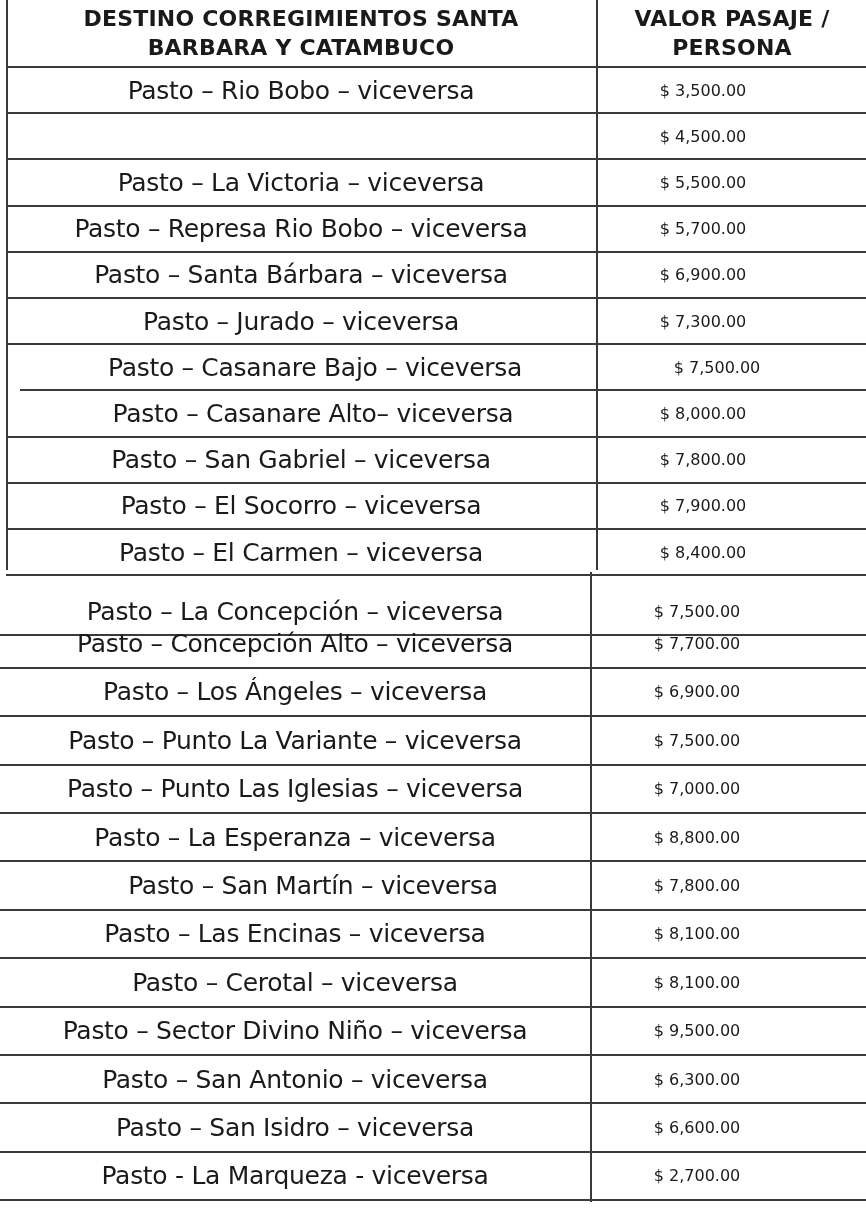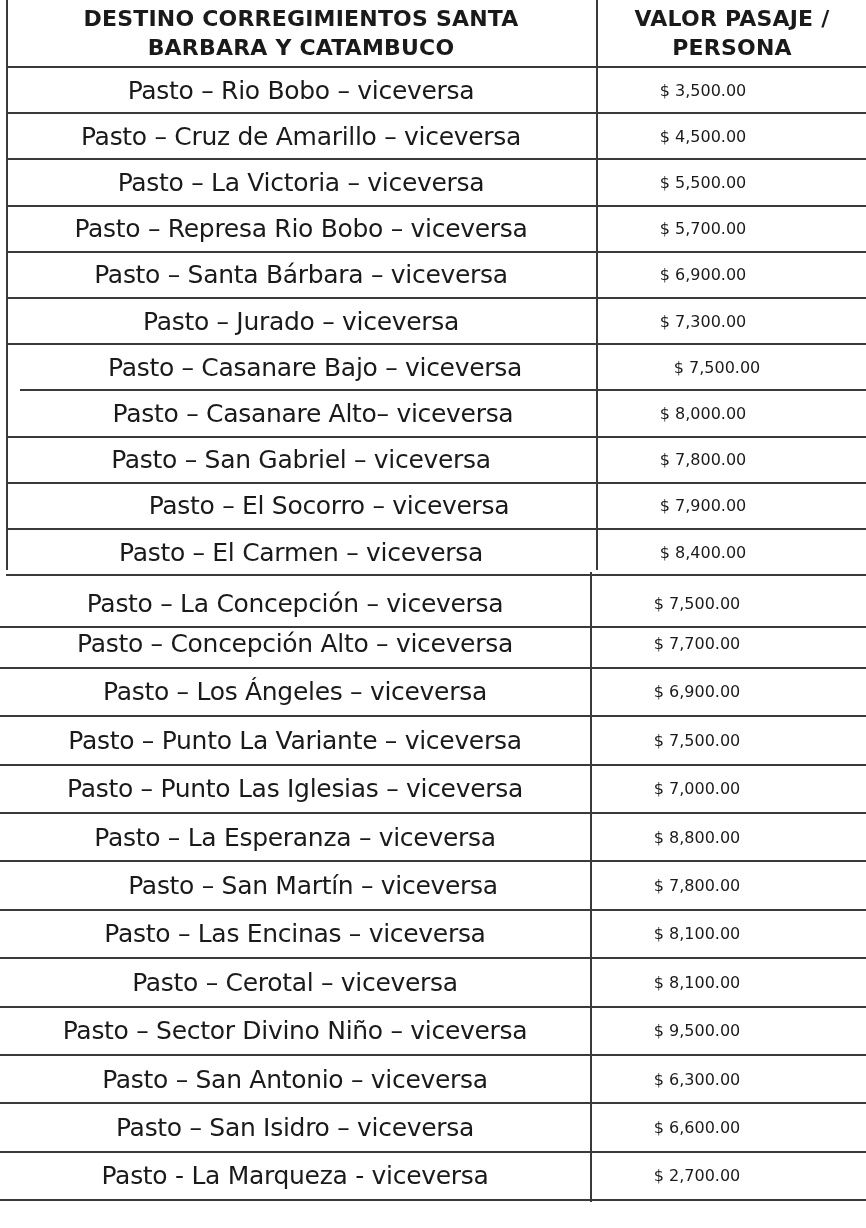--- a/index.html
+++ b/index.html
@@ -31,21 +31,20 @@
       <span>PERSONA</span>
     </div>
   </div>
 
   <div id="rows-top">
       <div class="row" style="top: 68px; height: 44.2px;">
         <div class="cell dest" style="left: 0px; width: 590px;">Pasto – Rio Bobo – viceversa</div>
         <div class="cell price" style="left: 592px; width: 210px;">$ 3,500.00</div>
       </div>
       <div class="row" style="top: 114.2px; height: 44.2px;">
-        <div class="cell dest" style="left: 0px; width: 590px;">Pasto – Cruz de Amarillo – viceversa</div>
         <div class="cell price" style="left: 592px; width: 210px;">$ 4,500.00</div>
       </div>
       <div class="row" style="top: 160.4px; height: 44.2px;">
         <div class="cell dest" style="left: 0px; width: 590px;">Pasto – La Victoria – viceversa</div>
         <div class="cell price" style="left: 592px; width: 210px;">$ 5,500.00</div>
       </div>
       <div class="row" style="top: 206.6px; height: 44.2px;">
         <div class="cell dest" style="left: 0px; width: 590px;">Pasto – Represa Rio Bobo – viceversa</div>
         <div class="cell price" style="left: 592px; width: 210px;">$ 5,700.00</div>
       </div>
@@ -63,34 +62,34 @@
       </div>
       <div class="row" style="top: 391.4px; height: 44.2px;">
         <div class="cell dest" style="left: 0px; width: 590px; padding-left: 12px;">Pasto – Casanare Alto– viceversa</div>
         <div class="cell price" style="left: 592px; width: 210px;">$ 8,000.00</div>
       </div>
       <div class="row" style="top: 437.6px; height: 44.2px;">
         <div class="cell dest" style="left: 0px; width: 590px;">Pasto – San Gabriel – viceversa</div>
         <div class="cell price" style="left: 592px; width: 210px;">$ 7,800.00</div>
       </div>
       <div class="row" style="top: 483.8px; height: 44.2px;">
-        <div class="cell dest" style="left: 0px; width: 590px; margin-left: 28px;">Pasto – El Socorro – viceversa</div>
+        <div class="cell dest" style="left: 0px; width: 590px;">Pasto – El Socorro – viceversa</div>
         <div class="cell price" style="left: 592px; width: 210px;">$ 7,900.00</div>
       </div>
       <div class="row" style="top: 530px; height: 44.2px;">
         <div class="cell dest" style="left: 0px; width: 590px;">Pasto – El Carmen – viceversa</div>
         <div class="cell price" style="left: 592px; width: 210px;">$ 8,400.00</div>
       </div>
     </div>
 </div>
 
 <div class="tbl" style="left:0; top:572px; width:866px; height:630px;">
   <div class="vline" style="left:590px; top:0; height:630px;"></div>
   <div id="rows-bottom">
-      <div class="row" style="top: 8px; height: 46.4px;">
+      <div class="row" style="top: 16px; height: 46.4px;">
         <div class="cell dest" style="left: 0px; width: 590px;">Pasto – La Concepción – viceversa</div>
         <div class="cell price" style="left: 592px; width: 210px;">$ 7,500.00</div>
       </div>
       <div class="row" style="top: 48.4px; height: 46.4px;">
         <div class="cell dest" style="left: 0px; width: 590px;">Pasto – Concepción Alto – viceversa</div>
         <div class="cell price" style="left: 592px; width: 210px;">$ 7,700.00</div>
       </div>
       <div class="row" style="top: 96.8px; height: 46.4px;">
         <div class="cell dest" style="left: 0px; width: 590px;">Pasto – Los Ángeles – viceversa</div>
         <div class="cell price" style="left: 592px; width: 210px;">$ 6,900.00</div>

